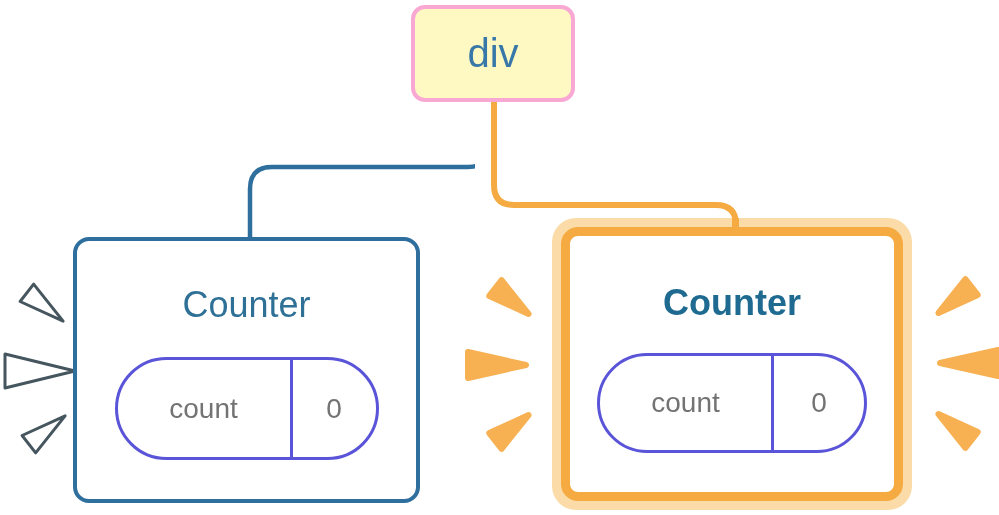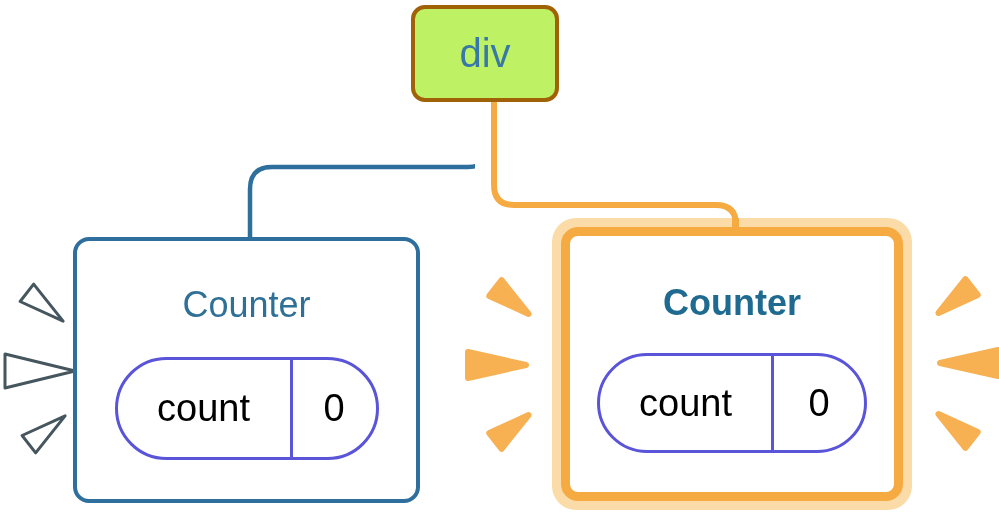--- a/index.html
+++ b/index.html
@@ -3,23 +3,23 @@
 <meta charset="utf-8">
 <style>
   html,body{margin:0;padding:0;background:#ffffff;}
   .canvas{
     position:relative;width:999px;height:515px;background:#ffffff;overflow:hidden;
     font-family:"Liberation Sans", sans-serif;
   }
   svg.layer{position:absolute;left:0;top:0;}
   
   .div-node{
-    position:absolute;left:411px;top:5px;width:148px;height:97px;
-    box-sizing:border-box;border:4px solid #a16207;border-radius:14px;
-    background:#bef264;display:flex;align-items:center;justify-content:center;
+    position:absolute;left:411px;top:5px;width:164px;height:97px;
+    box-sizing:border-box;border:4px solid #f9a8d4;border-radius:14px;
+    background:#fef9c3;display:flex;align-items:center;justify-content:center;
     z-index:3;
   }
   .div-node .label{font-size:40px;font-weight:500;color:#3878A8;}
   
   .card-left{
     position:absolute;left:73px;top:237px;width:347px;height:266px;
     box-sizing:border-box;border:4px solid #2F6F9E;border-radius:16px;
     background:#ffffff;z-index:3;
   }
   .card-left .title{
@@ -49,21 +49,21 @@
     background:#ffffff;display:flex;align-items:stretch;
   }
   .pill-left{margin:34px auto 0 auto;width:264px;height:103px;}
   .pill-right{margin:32px auto 0 auto;width:270px;height:100px;}
   .pill .key-cell{
     flex:0 0 172px;display:flex;align-items:center;justify-content:center;
     border-right:3px solid #5A54D8;
   }
   .pill-right .key-cell{flex-basis:171px;}
   .pill .val-cell{flex:1;display:flex;align-items:center;justify-content:center;}
-  .pill span{font-size:38px;color:#000000;font-weight:400;}
+  .pill span{font-size:28px;color:#737373;font-weight:400;}
 </style>
 </head>
 <body>
 
 <div class="canvas">
 
   <svg class="layer" width="999" height="515" viewBox="0 0 999 515">
 
     <path d="M490 104 V145 Q490 167 468 167 H272 Q250 167 250 189 V239" fill="none" stroke="#2F6F9E" stroke-width="4.5"></path>
 

